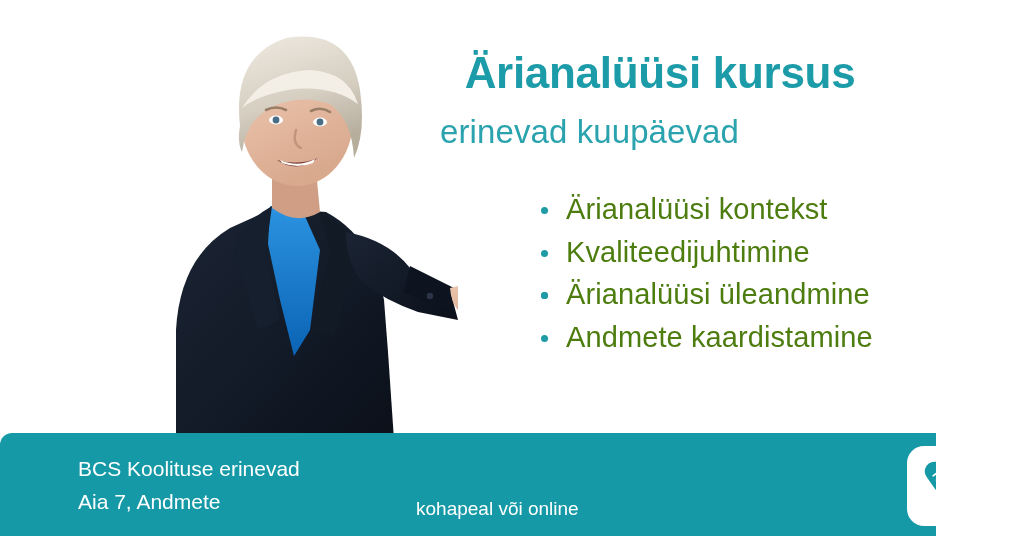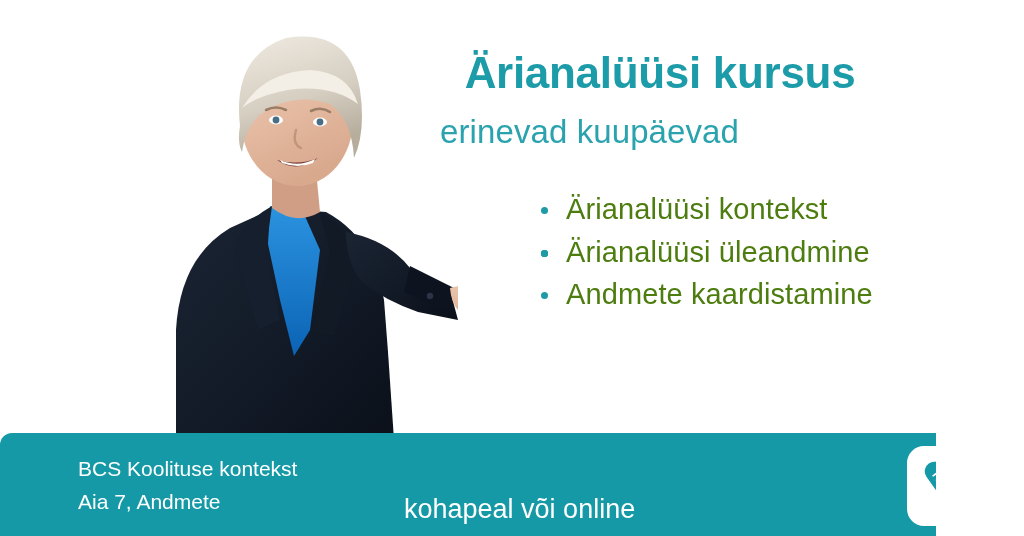--- a/index.html
+++ b/index.html
@@ -61,22 +61,22 @@
     position:absolute; left:0; top:433px; width:1024px; height:103px;
     background:#1599A6;
     border-top-left-radius:12px; border-top-right-radius:12px;
   }
   .venue {
     position:absolute; left:78px; top:452px;
     color:#ffffff; font-size:21px; font-weight:400; line-height:33px;
     white-space:nowrap;
   }
   .mode {
-    position:absolute; left:404px; top:496px;
-    color:#ffffff; font-size:27px; font-weight:400; line-height:26px;
+    position:absolute; left:416px; top:496px;
+    color:#ffffff; font-size:19px; font-weight:400; line-height:26px;
     white-space:nowrap;
   }
 
   
   #logo {
     position:absolute; left:907px; top:446px; width:80px; height:80px;
   }
   #logo svg { display:block; width:80px; height:80px; }
 </style>
 </head>
@@ -156,39 +156,40 @@
     <div class="title">Ärianalüüsi kursus</div>
     <div class="subtitle">erinevad kuupäevad</div>
 
     <ul class="bullets">
       <li>
         <span class="dot"></span>
         <span>Ärianalüüsi kontekst</span>
       </li>
       <li>
         <span class="dot"></span>
+        <span>Kvaliteedijuhtimine</span>
       </li>
       <li>
         <span class="dot"></span>
       </li>
       <li>
         <span class="dot"></span>
         <span>Ärianalüüsi üleandmine</span>
       </li>
       <li>
         <span class="dot"></span>
         <span>Andmete kaardistamine</span>
       </li>
     </ul>
   </div>
 
   <div id="footer"></div>
 
   <div class="venue">
-    <div>BCS Koolituse kontekst</div>
+    <div>BCS Koolituse erinevad</div>
     <div>Aia 7, Andmete</div>
   </div>
 
   <div class="mode">kohapeal või online</div>
 
   <div id="logo">
     <svg viewBox="0 0 80 80" xmlns="http://www.w3.org/2000/svg">
       <rect x="0" y="0" width="80" height="80" rx="17" fill="#ffffff"></rect>
 
       <circle cx="48.5" cy="20.5" r="9" fill="#1599A6"></circle>

